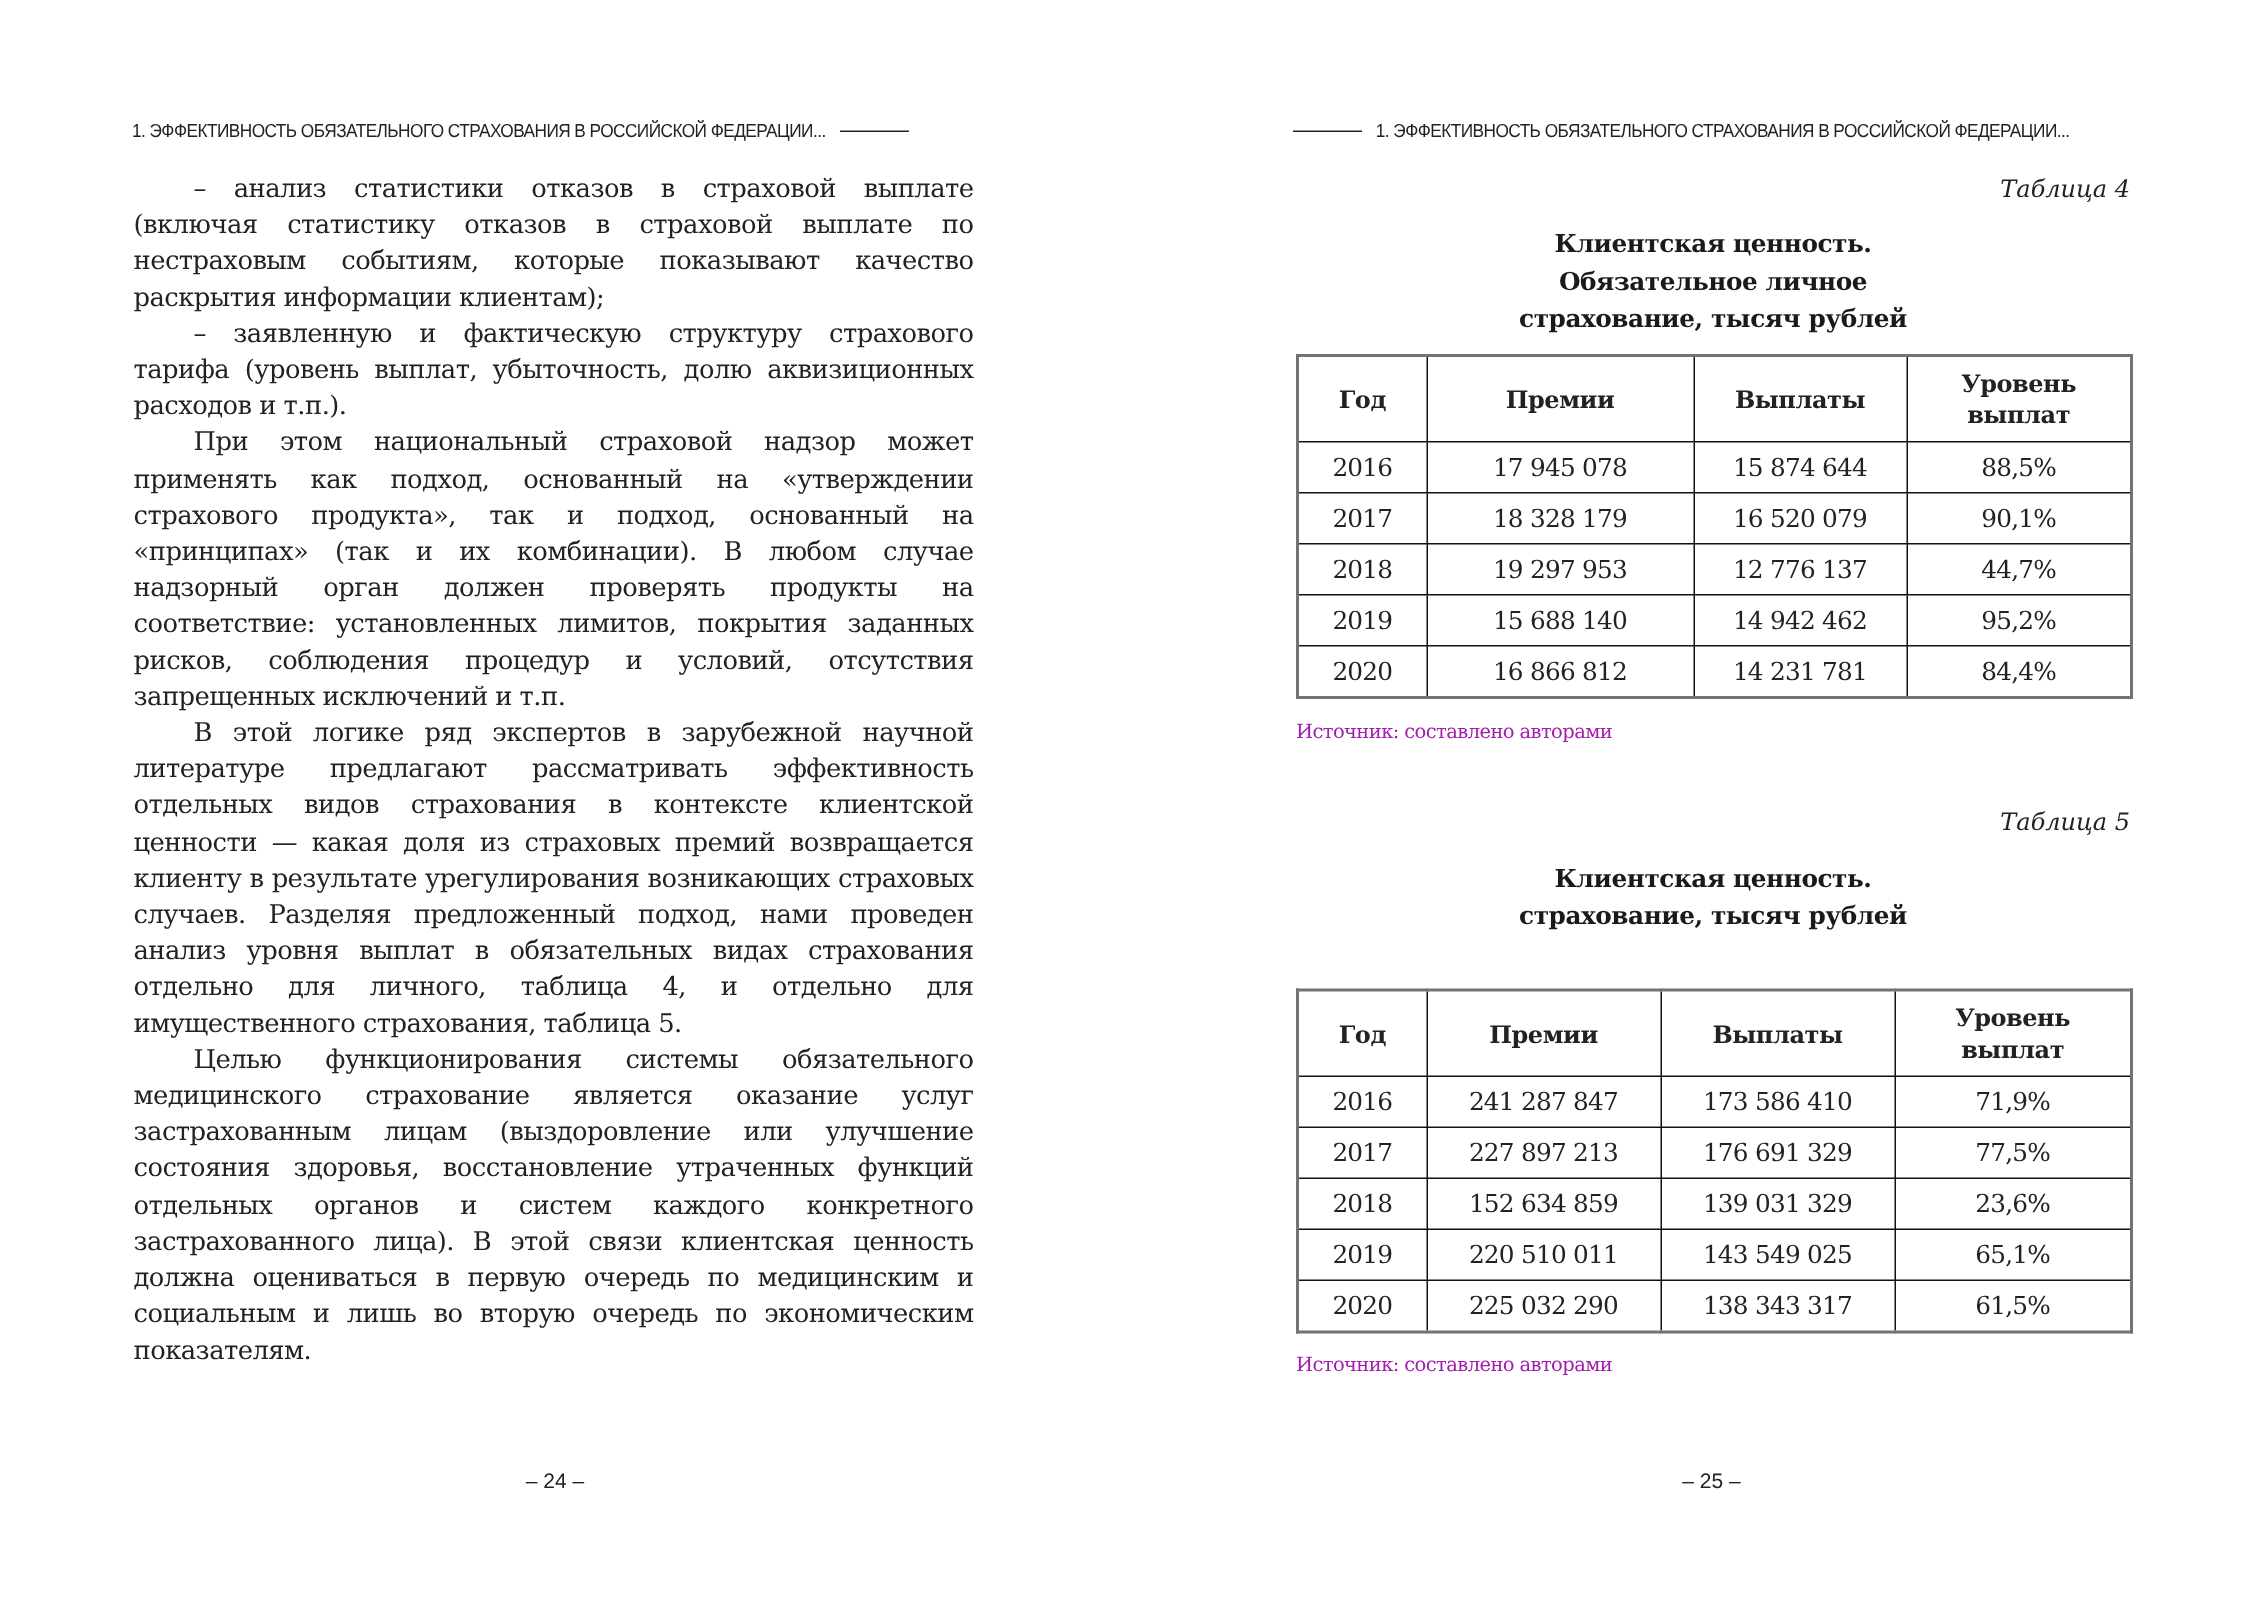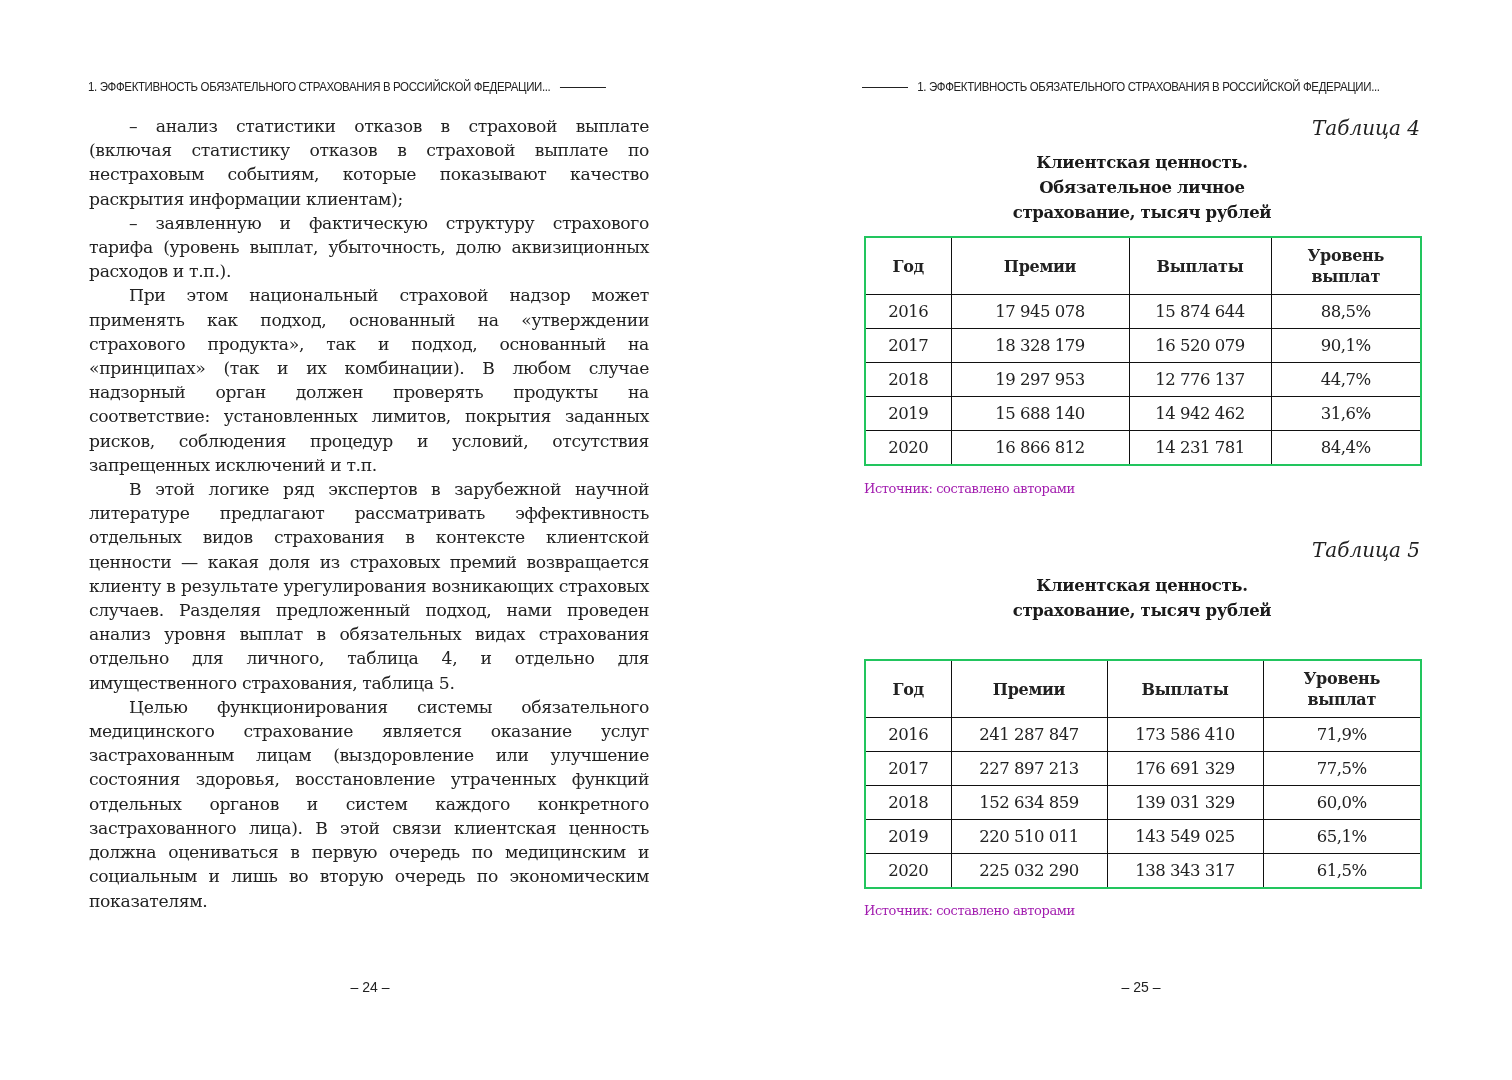--- a/index.html
+++ b/index.html
@@ -72,21 +72,21 @@
       text-align: center;
     }
     #page-left .folio { left: 320px; }
     #page-right .folio { left: 335px; }
 
     .table-label {
       position: absolute;
       right: 92px;
       font-family: "DejaVu Serif", serif;
       font-style: italic;
-      font-size: 20px;
+      font-size: 16px;
       color: #222;
     }
     .table-title {
       position: absolute;
       left: 108px;
       width: 556px;
       text-align: center;
       font-family: "DejaVu Serif", serif;
       font-weight: bold;
       font-size: 16.5px;
@@ -98,21 +98,21 @@
 
     table.data-table {
       position: absolute;
       left: 108px;
       width: 556px;
       border-collapse: collapse;
       font-family: "DejaVu Serif", serif;
       font-size: 16.5px;
       color: #222;
       table-layout: fixed;
-      border: 2px solid #22c55e;
+      border: 2px solid #737373;
     }
     table.data-table th, table.data-table td {
       border: 1.6px solid #111;
       text-align: center;
       padding: 0;
     }
     table.data-table th {
       font-weight: bold;
       height: 56px;
       line-height: 21px;
@@ -196,21 +196,21 @@
       <tr>
         <td>2018</td>
         <td>19 297 953</td>
         <td>12 776 137</td>
         <td>44,7%</td>
       </tr>
       <tr>
         <td>2019</td>
         <td>15 688 140</td>
         <td>14 942 462</td>
-        <td>31,6%</td>
+        <td>95,2%</td>
       </tr>
       <tr>
         <td>2020</td>
         <td>16 866 812</td>
         <td>14 231 781</td>
         <td>84,4%</td>
       </tr>
     </tbody>
   </table>
   <div class="source-note" style="top:481px;">Источник: составлено авторами</div>
@@ -245,21 +245,21 @@
       <tr>
         <td>2017</td>
         <td>227 897 213</td>
         <td>176 691 329</td>
         <td>77,5%</td>
       </tr>
       <tr>
         <td>2018</td>
         <td>152 634 859</td>
         <td>139 031 329</td>
-        <td>60,0%</td>
+        <td>23,6%</td>
       </tr>
       <tr>
         <td>2019</td>
         <td>220 510 011</td>
         <td>143 549 025</td>
         <td>65,1%</td>
       </tr>
       <tr>
         <td>2020</td>
         <td>225 032 290</td>

